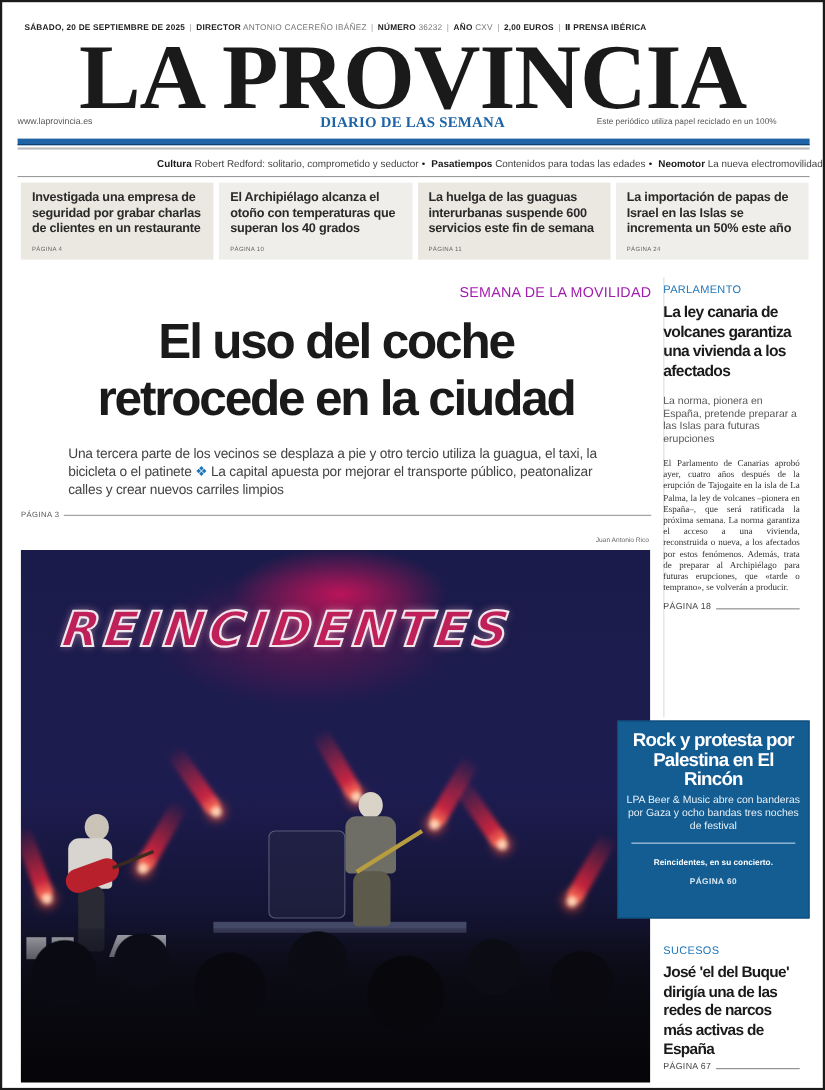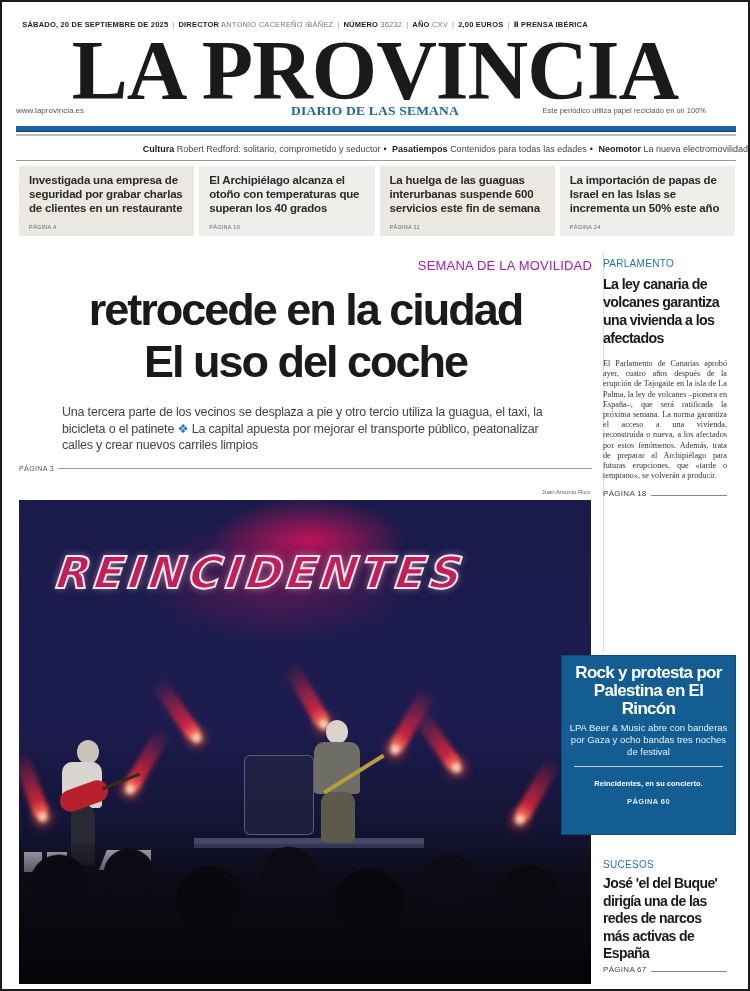--- a/index.html
+++ b/index.html
@@ -125,22 +125,22 @@
       <div class="p">PÁGINA 11</div>
     </div>
     <div class="teaser">
       <div class="t">La importación de papas de Israel en las Islas se incrementa un 50% este año</div>
       <div class="p">PÁGINA 24</div>
     </div>
   </div>
 
   <div class="kicker">SEMANA DE LA MOVILIDAD</div>
   <div class="headline">
+    <div>El uso del coche</div>
     <div>retrocede en la ciudad</div>
-    <div>El uso del coche</div>
   </div>
   <div class="deck">
     <span>Una tercera parte de los vecinos se desplaza a pie y otro tercio utiliza la guagua, el taxi, la bicicleta o el patinete</span>
     <span class="bullet">❖</span>
     <span>La capital apuesta por mejorar el transporte público, peatonalizar calles y crear nuevos carriles limpios</span>
   </div>
   <div class="pagina-main">
     <span>PÁGINA 3</span>
       <span class="line"></span>
   </div>
@@ -176,20 +176,21 @@
     <div class="monitor" style="left:80px; top:350px; width:52px; clip-path:polygon(15% 0,100% 0,100% 100%,0 100%);"></div>
 
     <div class="crowd"></div>
   </div>
 
   <div class="rcol-rule"></div>
 
   <div class="rcol" style="top:256px;">
     <div class="rc-kicker">PARLAMENTO</div>
     <div class="rc-head" style="margin-top:6px;">La ley canaria de volcanes garantiza una vivienda a los afectados</div>
+    <div class="rc-deck" style="margin-top:12px;">La norma, pionera en España, pretende preparar a las Islas para futuras erupciones</div>
     <div class="rc-body" style="margin-top:12px;">El Parlamento de Canarias aprobó ayer, cuatro años después de la erupción de Tajogaite en la isla de La Palma, la ley de volcanes –pionera en España–, que será ratificada la próxima semana. La norma garantiza el acceso a una vivienda, reconstruida o nueva, a los afectados por estos fenómenos. Además, trata de preparar al Archipiélago para futuras erupciones, que «tarde o temprano», se volverán a producir.</div>
     <div class="rc-pagina" style="margin-top:8px;">
       <span>PÁGINA 18</span>
         <span class="line"></span>
     </div>
   </div>
 
   <div class="bluebox">
     <div class="bh">Rock y protesta por Palestina en El Rincón</div>
     <div class="bd">LPA Beer &amp; Music abre con banderas por Gaza y ocho bandas tres noches de festival</div>

